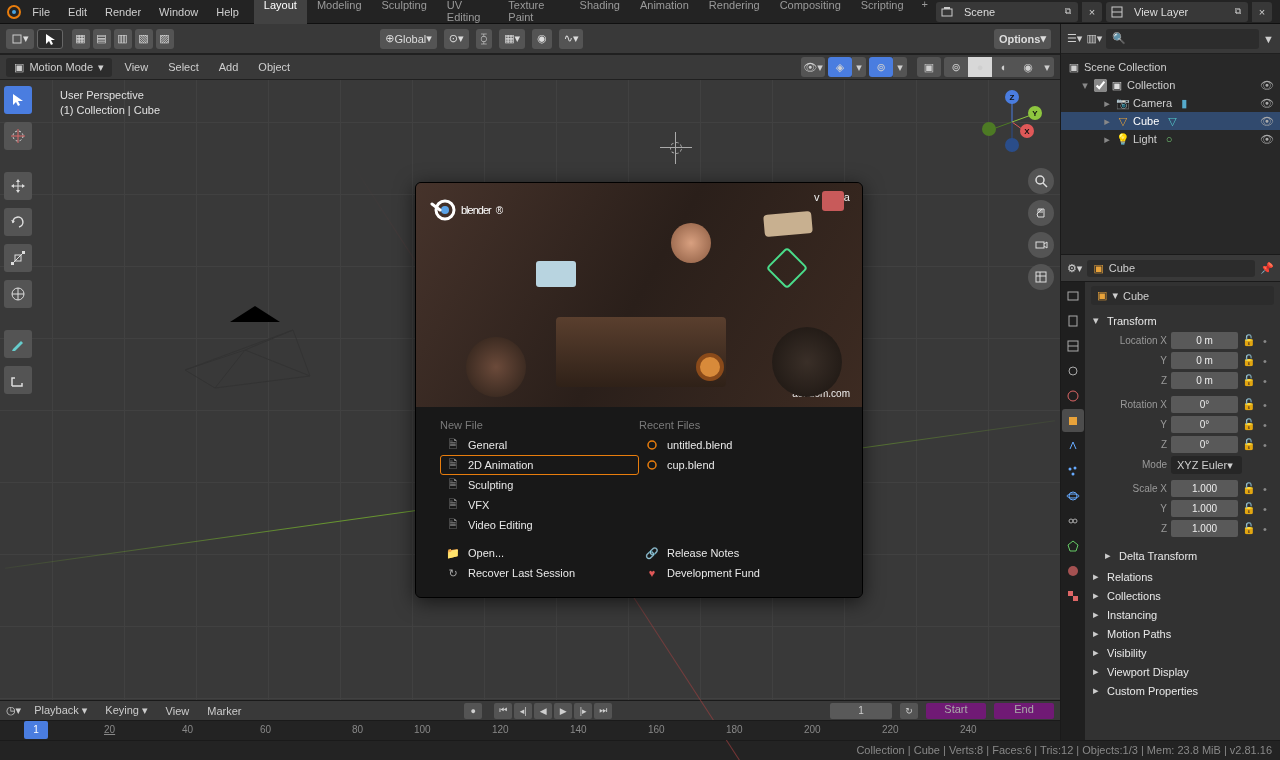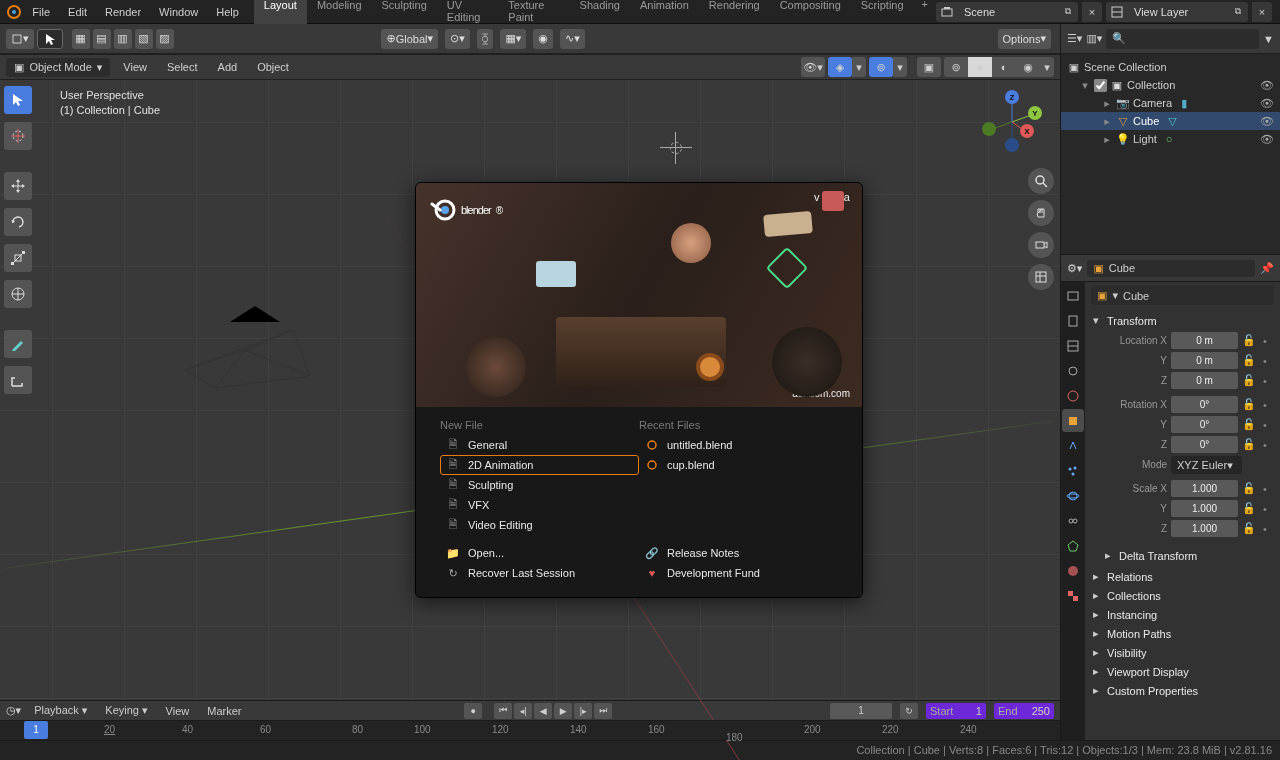--- a/index.html
+++ b/index.html
@@ -18,21 +18,21 @@
 .menubar .field-icon { width: 22px; height: 20px; background: #383838; display: inline-flex; align-items: center; justify-content: center; border-radius: 3px 0 0 3px;}
 .menubar .field-input { height:20px; background:#383838; border:none; color:#ddd; padding:0 6px; width:100px; border-radius:0; }
 .menubar .field-btn { width:20px;height:20px;background:#383838;border-radius:0 3px 3px 0;display:inline-flex;align-items:center;justify-content:center;margin-right:4px;}
 
 
 .workrow { display:flex; height: 716px; }
 .viewport-col { flex:1; display:flex; flex-direction:column; }
 .tool-header { height:30px; background:#393939; display:flex; align-items:center; padding:0 6px; border-bottom:1px solid #202020;}
 .tool-header .btn { height:20px; padding:0 5px; background:#545454; border-radius:3px; margin-right:3px; display:inline-flex; align-items:center; justify-content:center; color:#ddd;}
 .tool-header .center { margin-left:auto; margin-right:auto; display:flex; align-items:center; gap:4px;}
-.tool-header .right { margin-left:auto; display:flex; align-items:center; gap:3px;}
+.tool-header .right { margin-left:auto; display:flex; align-items:center; gap:3px;font-weight:bold;}
 
 
 .mode-header { height:26px; background:#393939; border-top:1px solid #202020; border-bottom:1px solid #202020; display:flex; align-items:center; padding:0 6px; gap:6px;}
 .mode-header .dropdown { background:#2c2c2c; padding:3px 8px; border-radius:3px; display:flex; align-items:center; gap:5px; }
 .mode-header .m-item { padding:3px 7px; cursor:pointer; }
 .mode-header .right { margin-left:auto; display:flex; gap:3px; align-items:center;}
 .mode-header .icon-btn { width:24px; height:20px; background:#545454; border-radius:3px; display:inline-flex; align-items:center; justify-content:center; }
 .mode-header .icon-btn.blue { background:#4a7de0; }
 
 
@@ -102,21 +102,21 @@
 .prop-row .lock { width:14px; color:#888; text-align:center;}
 .prop-row .dot { width:10px; color:#888; text-align:center;}
 .prop-row .dd { flex:1; background:#262626; border-radius:3px; text-align:left; padding:0 6px; height:18px; line-height:18px; }
 
 
 .timeline { height:20px; background:#393939; border-top:1px solid #1a1a1a; display:flex; align-items:center; padding:0 6px; gap:8px;}
 .timeline .tm-item { color:#ccc; padding:2px 5px; }
 .timeline .play-group { margin-left:auto; margin-right:auto; display:flex; gap:2px;}
 .timeline .p-btn { width:18px; height:16px; background:#545454; border-radius:2px; display:flex; align-items:center; justify-content:center; font-size:9px;}
 .timeline .num-field { width:62px; height:16px; background:#595959; border-radius:2px; text-align:center; line-height:16px; font-size:10px;}
-.timeline .lbl-field { width:60px; height:16px; background:#6d28d9; border-radius:2px; display:flex; align-items:center; padding:0 4px; font-size:9px; gap:4px;}
+.timeline .lbl-field { width:60px; height:16px; background:#701a75; border-radius:2px; display:flex; align-items:center; padding:0 4px; font-size:9px; gap:4px;flex-direction:column;}
 
 .ruler { height:20px; background:#232323; position:relative; border-top:1px solid #1a1a1a;}
 .ruler .marker { position:absolute; top:0; width:24px; height:18px; background:#4a7de0; color:#fff; text-align:center; line-height:18px; border-radius:2px; font-size:10px;}
 .ruler .tick { position:absolute; top:3px; color:#888; font-size:10px; }
 
 .status { height:18px; background:#232323; border-top:1px solid #1a1a1a; display:flex; align-items:center; justify-content:flex-end; padding:0 8px; color:#888; font-size:10px;}
 
 
 .empty-obj { position:absolute; left:660px; top:52px; width:32px; height:32px; }
 .empty-obj::before, .empty-obj::after { content:''; position:absolute; background:#aaa; }
@@ -210,21 +210,21 @@
         <span class="btn">∿▾</span>
       </div>
       <div class="right">
         <span class="btn"><span>Options</span> ▾</span>
       </div>
     </div>
 
     <div class="mode-header">
       <span class="dropdown">
         <span>▣</span>
-        <span>Object Mode</span>
+        <span>Motion Mode</span>
           <span>▾</span>
       </span>
       <span class="m-item">View</span>
       <span class="m-item">Select</span>
       <span class="m-item">Add</span>
       <span class="m-item">Object</span>
       <div class="right">
         <span class="icon-btn">👁▾</span>
         <span class="icon-btn blue">◈</span>
         <span class="icon-btn" style="width:14px;border-radius:0 3px 3px 0;margin-left:-3px;">▾</span>
@@ -480,21 +480,21 @@
     <div class="ruler">
       <div class="marker" style="left:24px;">1</div>
       <span class="tick" style="left:104px;text-decoration:underline;">20</span>
       <span class="tick" style="left:182px;">40</span>
       <span class="tick" style="left:260px;">60</span>
       <span class="tick" style="left:352px;text-align:right;">80</span>
       <span class="tick" style="left:414px;">100</span>
       <span class="tick" style="left:492px;">120</span>
       <span class="tick" style="left:570px;">140</span>
       <span class="tick" style="left:648px;">160</span>
-      <span class="tick" style="left:726px;margin-top:8px;">180</span>
+      <span class="tick" style="left:726px;">180</span>
       <span class="tick" style="left:804px;">200</span>
       <span class="tick" style="left:882px;">220</span>
       <span class="tick" style="left:960px;">240</span>
     </div>
   </div>
 
   <div class="right-panels">
     <div class="outliner-header">
       <span>☰▾</span>
       <span>▥▾</span>

